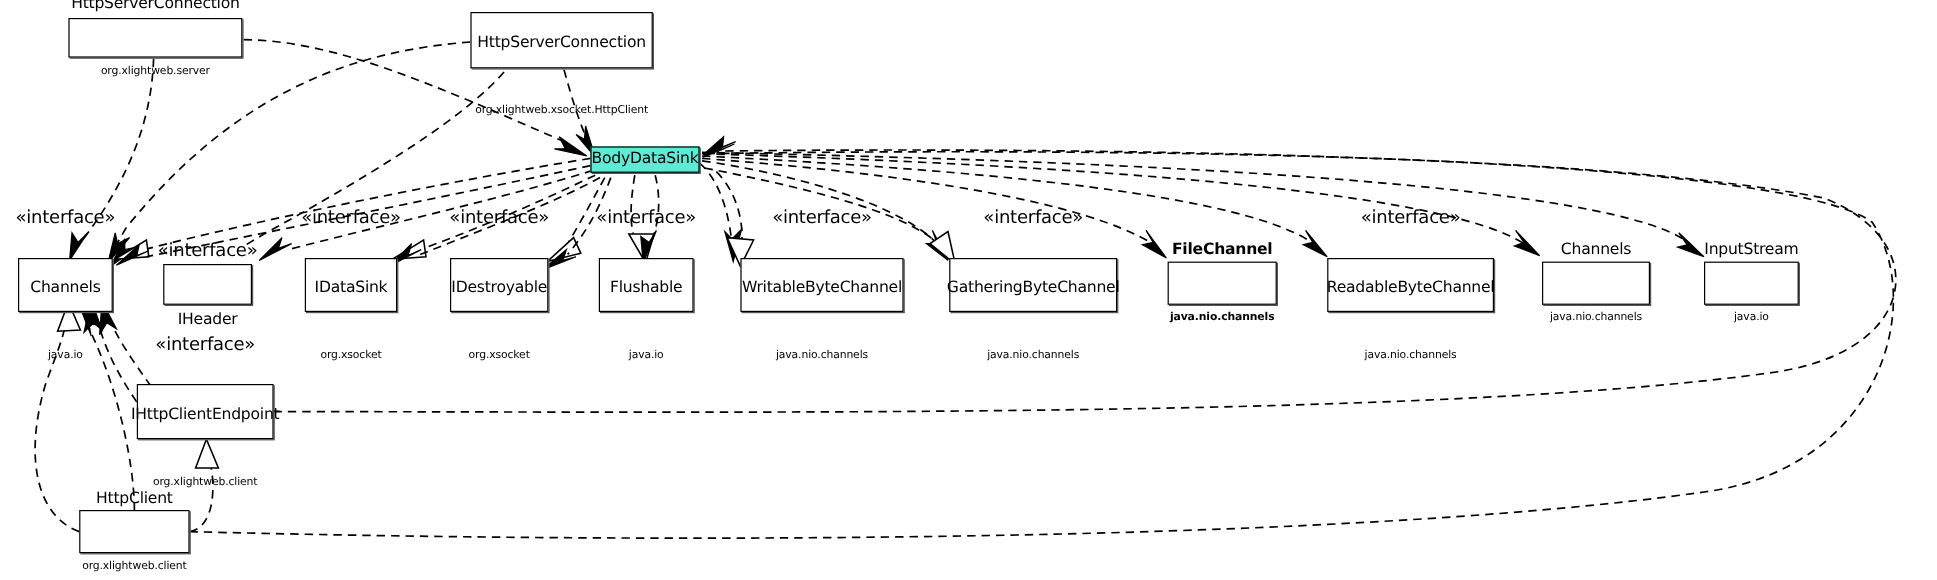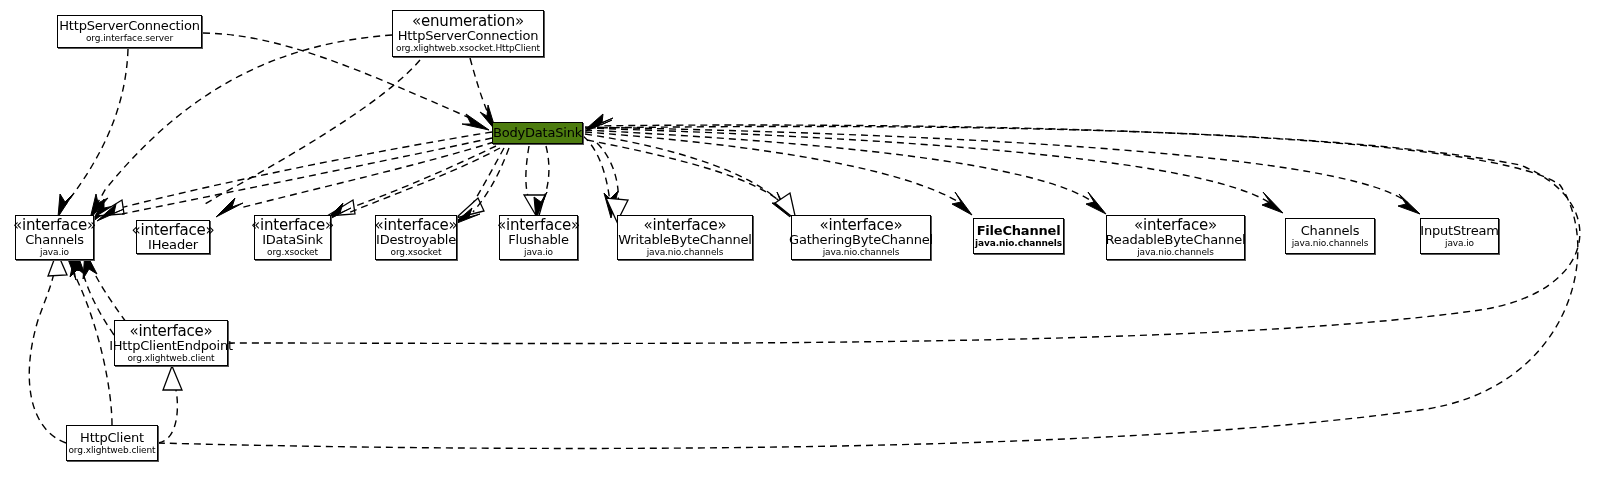--- a/index.html
+++ b/index.html
@@ -35,23 +35,24 @@
     border: 1px solid #000000;
     box-shadow: 1px 1px 0 0 #555555;
     display: flex;
     flex-direction: column;
     align-items: center;
     justify-content: center;
     text-align: center;
     line-height: 1.08;
     color: #000000;
     z-index: 5;
+    gap: 44px;
   }
   .uml-node.highlight {
-    background: #4d7c0f;
+    background: #5eead4;
     border: 1px solid #000000;
   }
   .stereotype {
     font-size: 15px;
     letter-spacing: -0.2px;
     white-space: nowrap;
   }
   .nodename {
     font-size: 13px;
     letter-spacing: -0.2px;
@@ -230,21 +231,21 @@
 
     <g>
       <path class="dep" d="M 158,443 C 180,440 180,400 174,382"></path>
       <polygon class="hollow-head" points="172,366 163,390 182,390"></polygon>
     </g>
 
   </svg>
 
   <div class="uml-node" style="left:57px; top:15px; width:145px; height:33px;">
     <div class="nodename">HttpServerConnection</div>
-    <div class="pkg">org.interface.server</div>
+    <div class="pkg">org.xlightweb.server</div>
   </div>
 
   <div class="uml-node" style="left:392px; top:10px; width:152px; height:47px;">
     <div class="stereotype">«enumeration»</div>
     <div class="nodename">HttpServerConnection</div>
     <div class="pkg">org.xlightweb.xsocket.HttpClient</div>
   </div>
 
   <div class="uml-node highlight" style="left:492px; top:122px; width:91px; height:22px;">
     <div class="nodename">BodyDataSink</div>

